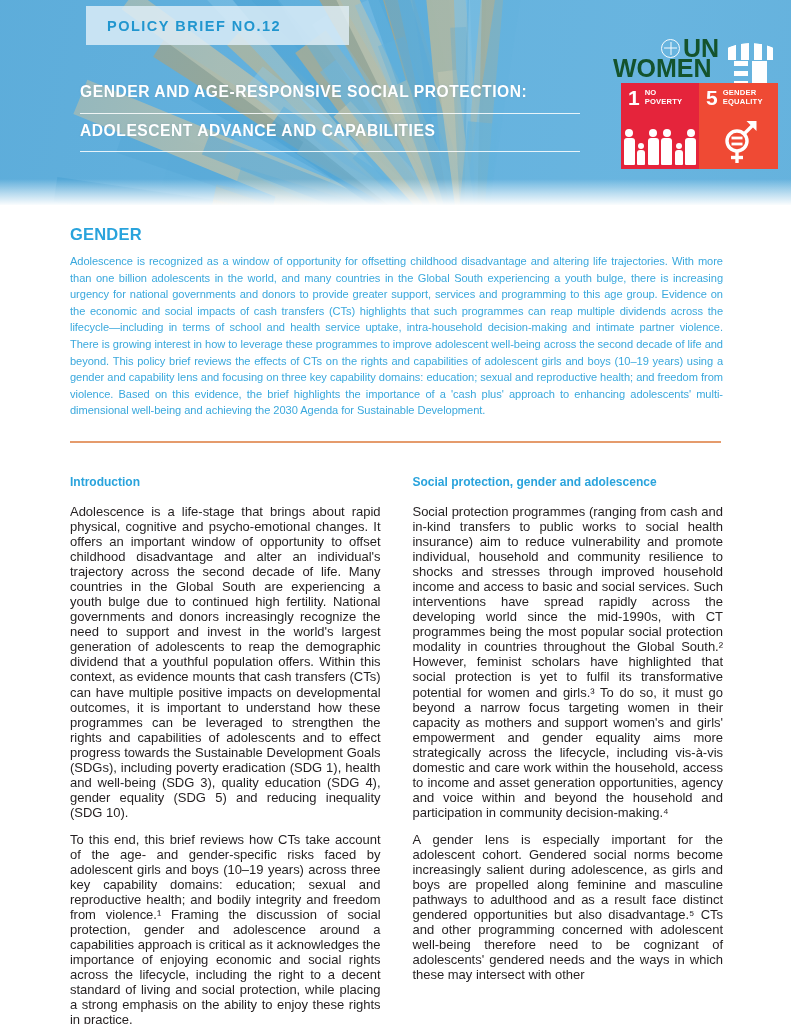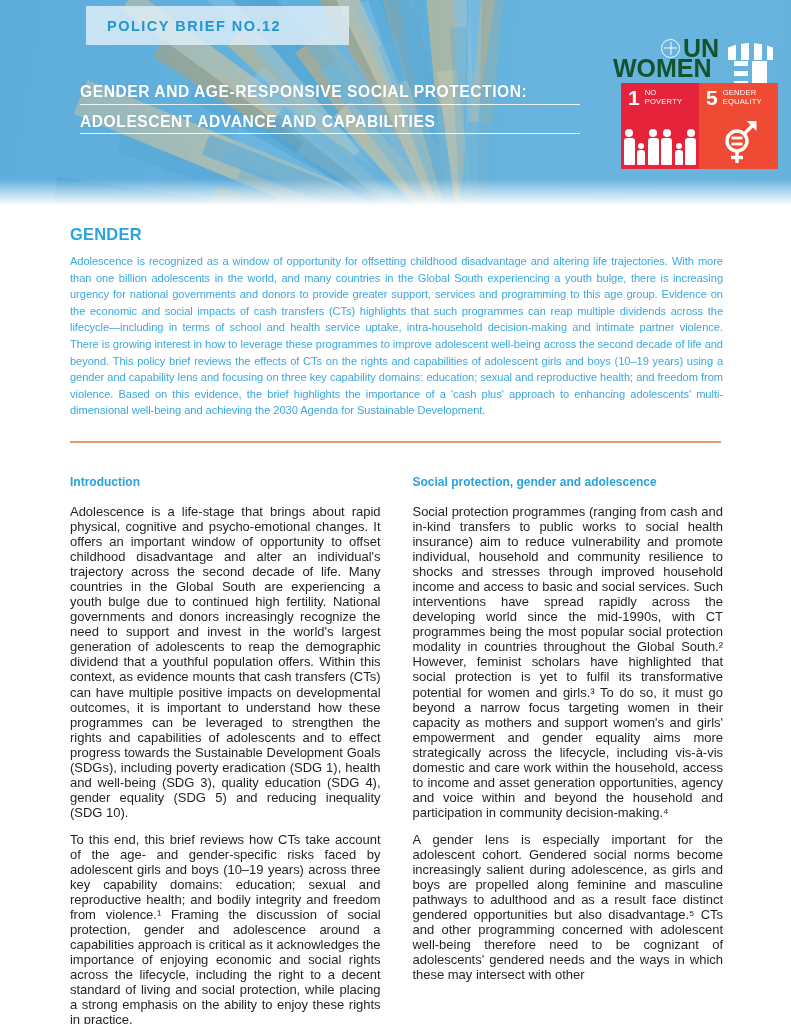--- a/index.html
+++ b/index.html
@@ -58,21 +58,21 @@
   .title-block {
     position:absolute; left:80px; top:84px;
     width:500px;
   }
   .title-line {
     font-size:15.6px;
     font-weight:bold;
     letter-spacing:0.55px;
     color:#ffffff;
     line-height:1.0;
-    padding-bottom:4px;
+    padding-bottom:13px;
     margin-bottom:9px;
     border-bottom:1.2px solid rgba(255,255,255,0.85);
     white-space:nowrap;
     text-shadow:0 0 2px rgba(90,140,175,0.30);
   }
   .title-line:last-child { margin-bottom:0; }
 
   
   .unwomen {
     position:absolute; right:18px; top:7px;
@@ -122,21 +122,21 @@
     display:flex;
   }
   .sdg {
     position:relative; height:86px; overflow:hidden;
     color:#ffffff;
   }
   .sdg-1 { width:78px; background:#E5243B; }
   .sdg-5 { width:79px; background:#EF4A34; }
   .sdg-head { display:flex; align-items:flex-start; padding:6px 0 0 7px; }
   .sdg-num { font-size:21px; font-weight:bold; line-height:0.86; margin-right:5px; }
-  .sdg-txt { font-size:7.6px; font-weight:normal; line-height:1.15; letter-spacing:0.2px; }
+  .sdg-txt { font-size:7.6px; font-weight:bold; line-height:1.15; letter-spacing:0.2px; }
   .sdg-art { position:absolute; left:0; right:0; bottom:4px; display:flex; justify-content:center; align-items:flex-end; }
   .ppl { display:flex; align-items:flex-end; gap:2.5px; }
   .p { position:relative; }
   .p .hd { width:7px; height:7px; border-radius:50%; background:#fff; margin:0 auto 1px; }
   .p .bd { width:11px; border-radius:3px 3px 1px 1px; background:#fff; }
   .p.adult .bd { height:27px; }
   .p.adult .hd { width:8px; height:8px; }
   .p.kid .bd { height:15px; width:8px; }
   .p.kid .hd { width:6px; height:6px; }
   .sdg-gender { width:42px; height:46px; position:relative; }

